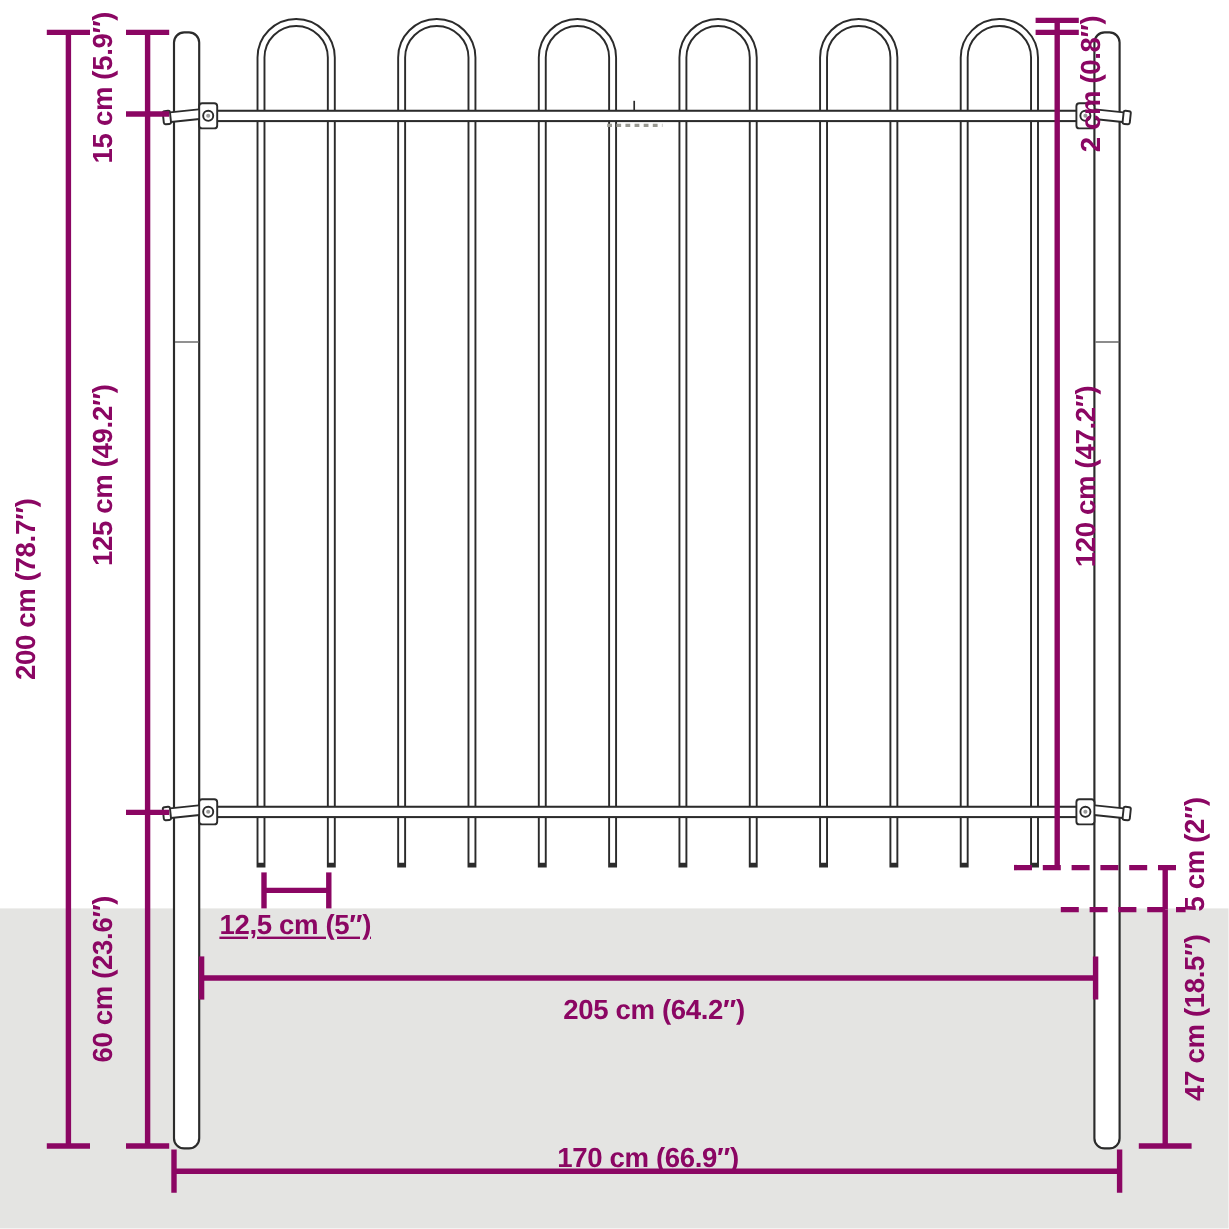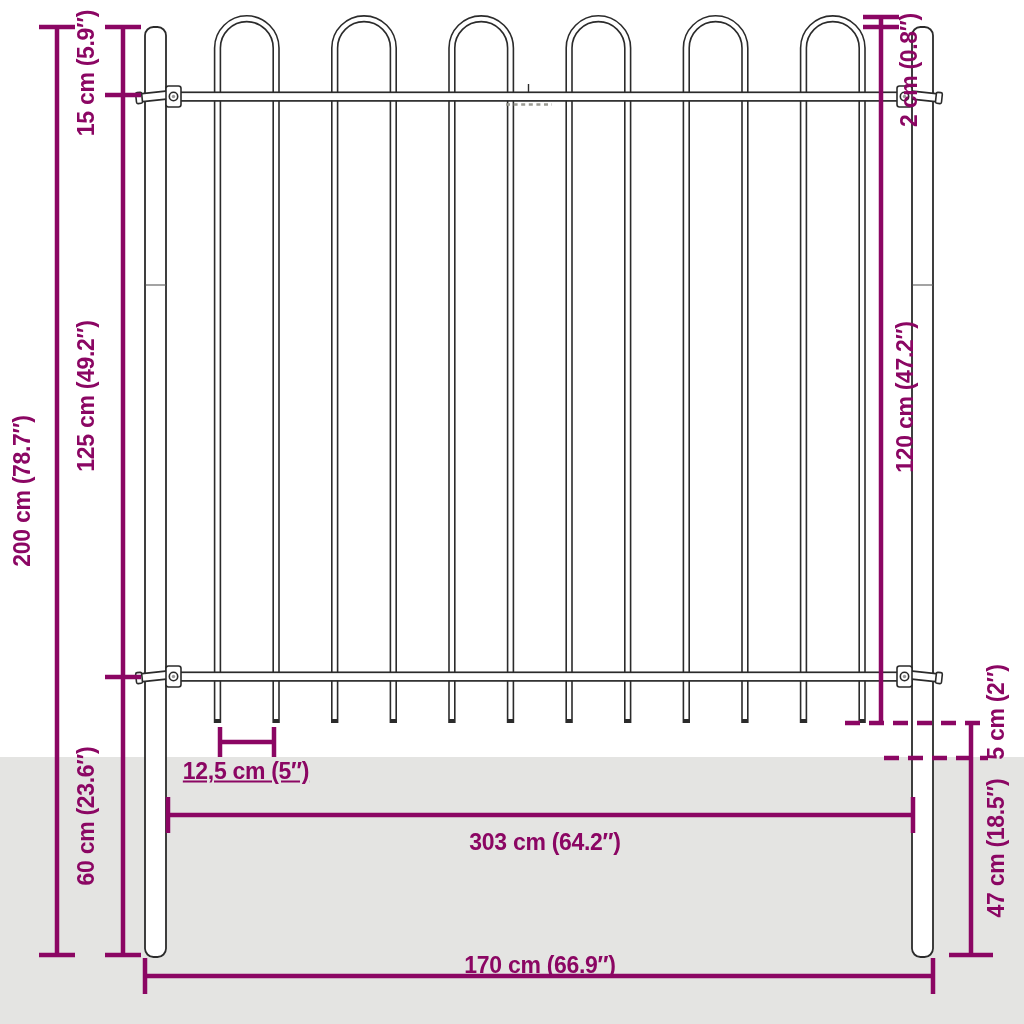--- a/index.html
+++ b/index.html
@@ -158,16 +158,16 @@
 
   <div class="dim-label v" style="left:22px;  top:491px;">200 cm (78.7″)</div>
   <div class="dim-label v" style="left:86px;  top:73px;">15 cm (5.9″)</div>
   <div class="dim-label v" style="left:86px;  top:396px;">125 cm (49.2″)</div>
   <div class="dim-label v" style="left:86px;  top:816px;">60 cm (23.6″)</div>
   <div class="dim-label v" style="left:909px; top:70px;">2 cm (0.8″)</div>
   <div class="dim-label v" style="left:905px; top:397px;">120 cm (47.2″)</div>
   <div class="dim-label v" style="left:996px; top:712px;">5 cm (2″)</div>
   <div class="dim-label v" style="left:996px; top:848px;">47 cm (18.5″)</div>
   <div class="dim-label h" style="left:246px; top:771px;text-decoration:underline;">12,5 cm (5″)</div>
-  <div class="dim-label h" style="left:545px; top:842px;">303 cm (64.2″)</div>
+  <div class="dim-label h" style="left:545px; top:842px;">205 cm (64.2″)</div>
   <div class="dim-label h" style="left:540px; top:965px;">170 cm (66.9″)</div>
 
 </div>
 
 </body></html>

